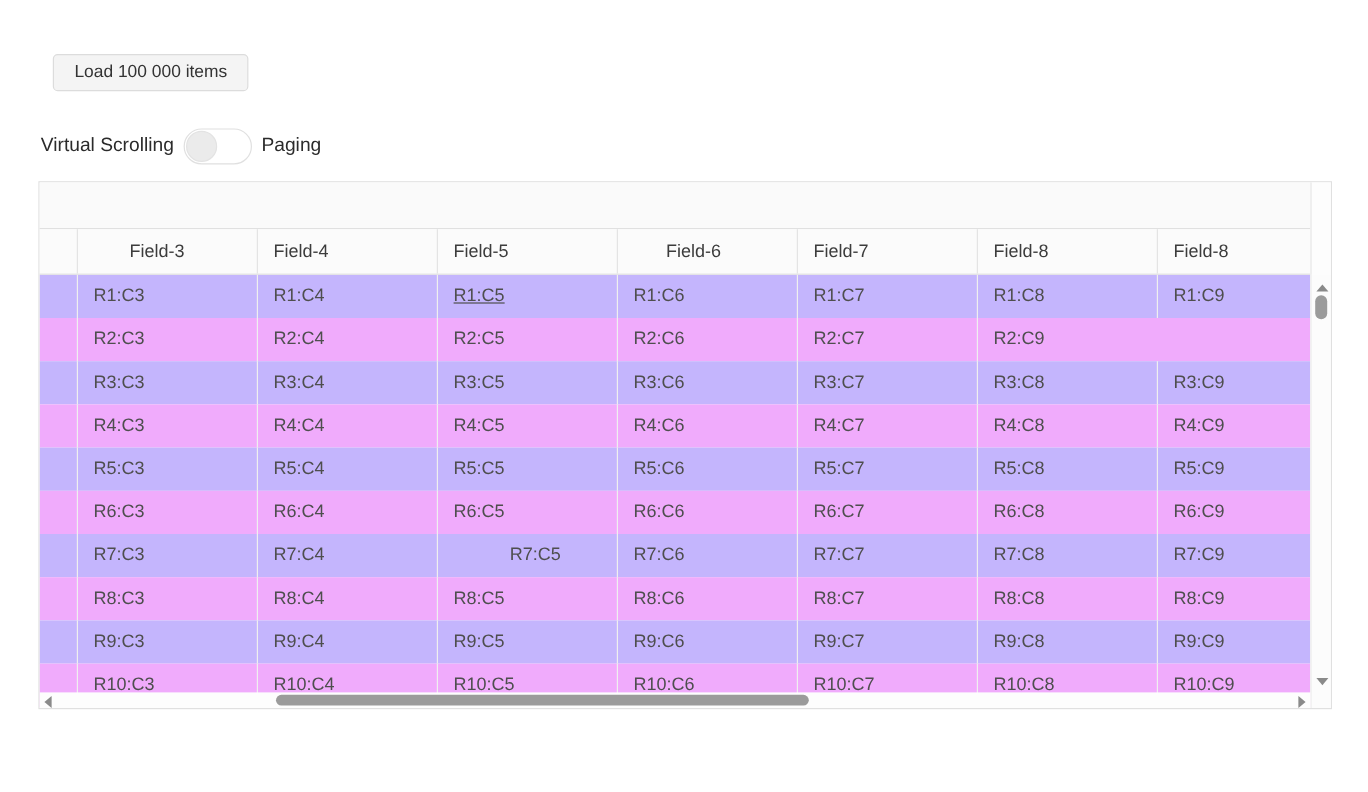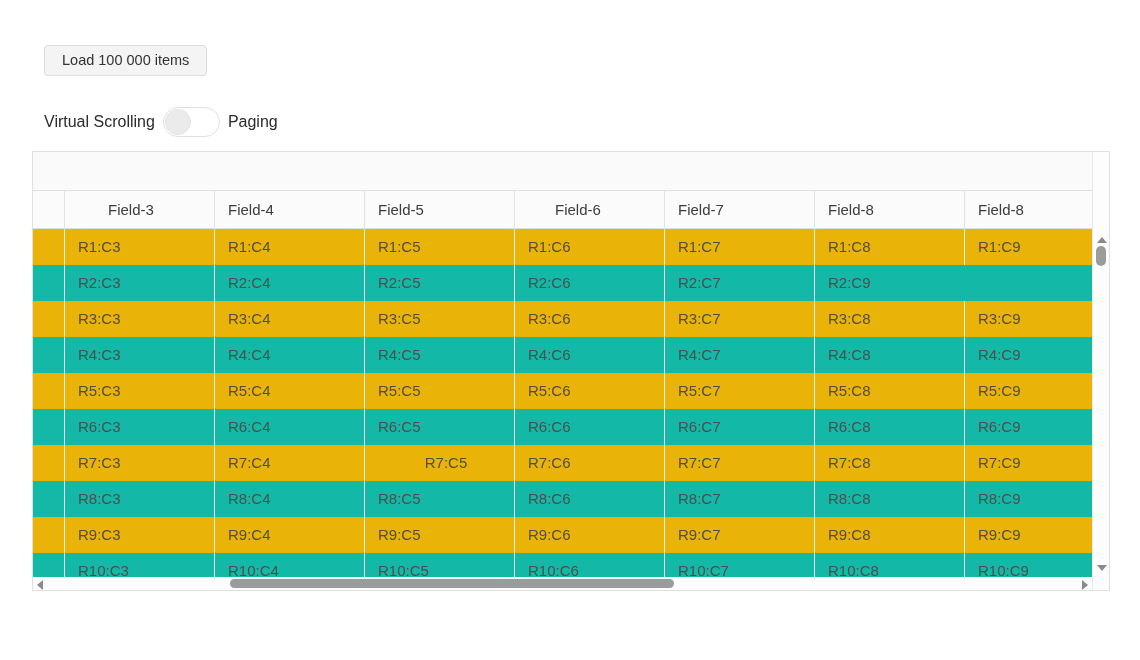--- a/index.html
+++ b/index.html
@@ -6,21 +6,21 @@
   html,body { width:1140px; height:660px; background:#ffffff;
               font-family:"Liberation Sans","DejaVu Sans",sans-serif; overflow:hidden; }
   .stage { position:relative; width:1140px; height:660px; background:#fff; }
 
   
   .load-btn { position:absolute; left:44px; top:45px; height:31px; padding:0 17px;
               background:#f4f4f4; border:1px solid #dcdcdc; border-radius:4px;
               color:#333; font-size:14.5px; line-height:29px; cursor:pointer; }
 
   
-  .toggle-row { position:absolute; left:44px; top:106px; height:32px;
+  .toggle-row { position:absolute; left:34px; top:106px; height:32px;
                 display:flex; align-items:center; }
   .toggle-label { font-size:16px; color:#2b2b2b; }
   .switch { width:57px; height:30px; margin:0 8px; border:1px solid #e0e0e0;
             border-radius:16px; background:#fff; position:relative; cursor:pointer; }
   .switch .knob { position:absolute; left:1px; top:1px; width:26px; height:26px;
                   border-radius:50%; background:#ebebeb; border:1px solid #e3e3e3; }
 
   
   .grid { position:absolute; left:32px; top:151px; width:1078px; height:440px;
           border:1px solid #e0e0e0; background:#fff; font-size:15px; }
@@ -30,22 +30,22 @@
   .grid-header { height:38px; background:#fbfbfb; border-bottom:1px solid #e0e0e0;
                  display:flex; }
   .hcell { height:100%; line-height:37px; padding-left:13px; color:#3c3c3c;
            border-left:1px solid #e4e4e4; overflow:hidden; white-space:nowrap; cursor:pointer; }
   .hcell.first { border-left:none; }
   .grid-top-strip { flex:0 0 17px; border-left:1px solid #e7e7e7; background:#fdfdfd; }
 
   
   .grid-body { position:relative; height:361px; overflow:hidden; }
   .rows { position:absolute; left:0; top:0; right:17px; }
-  .trow { display:flex; height:36px; background:#14b8a6; cursor:pointer; }
-  .trow.alt { background:#eab308; }
+  .trow { display:flex; height:36px; background:#f0abfc; cursor:pointer; }
+  .trow.alt { background:#c4b5fd; }
   .tcell { height:36px; line-height:36px; padding-left:13px; color:#4e4e4e;
            border-left:1px solid #efefef; overflow:hidden; white-space:nowrap; }
   .tcell.first { border-left:none; }
 
   
   .vscroll { position:absolute; right:0; top:0; bottom:0; width:17px;
              background:#fcfcfc; border-left:1px solid #ebebeb; }
   .v-up { position:absolute; left:4px; top:8px; width:0; height:0;
           border-left:5px solid transparent; border-right:5px solid transparent;
           border-bottom:6px solid #8a8a8a; cursor:pointer; }
@@ -99,21 +99,21 @@
       </div>
       <div class="grid-top-strip"></div>
     </div>
 
     <div class="grid-body">
       <div class="rows" id="rows">
           <div class="trow alt">
             <div class="tcell first" style="flex: 0 0 31px;"></div>
             <div class="tcell" style="flex: 0 0 150px;">R1:C3</div>
             <div class="tcell" style="flex: 0 0 150px;">R1:C4</div>
-            <div class="tcell" style="flex: 0 0 150px;">R1:C5</div>
+            <div class="tcell" style="flex: 0 0 150px; text-decoration: underline;">R1:C5</div>
             <div class="tcell" style="flex: 0 0 150px;">R1:C6</div>
             <div class="tcell" style="flex: 0 0 150px;">R1:C7</div>
             <div class="tcell" style="flex: 0 0 150px;">R1:C8</div>
             <div class="tcell" style="flex: 1 1 auto;">R1:C9</div>
           </div>
           <div class="trow">
             <div class="tcell first" style="flex: 0 0 31px;"></div>
             <div class="tcell" style="flex: 0 0 150px;">R2:C3</div>
             <div class="tcell" style="flex: 0 0 150px;">R2:C4</div>
             <div class="tcell" style="flex: 0 0 150px;">R2:C5</div>

